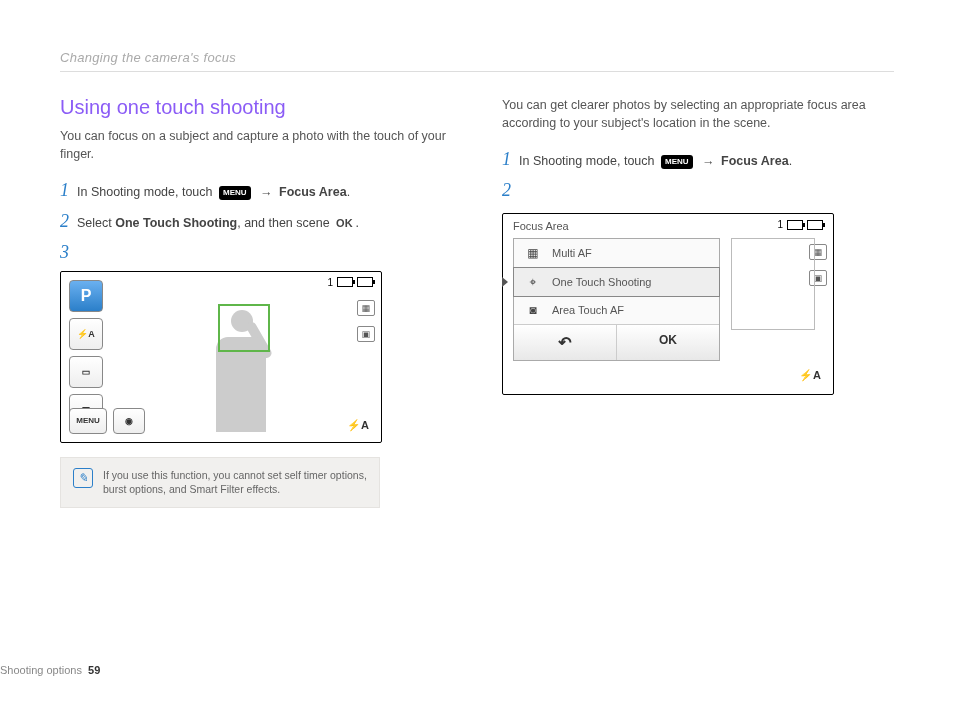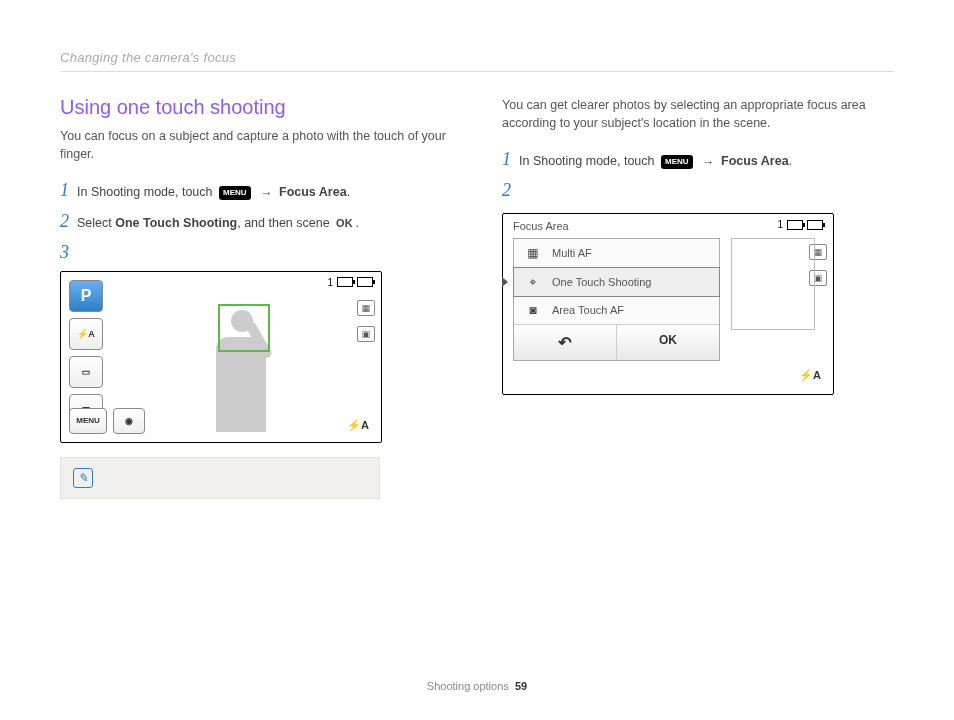--- a/index.html
+++ b/index.html
@@ -46,21 +46,21 @@
   .fa-panel{position:absolute;left:10px;top:24px;width:205px;border:1px solid #aaa;background:#fafafa}
   .fa-row{display:flex;align-items:center;padding:7px 10px;font-size:11px;color:#555;gap:10px;border-bottom:1px solid #ddd}
   .fa-row.sel{background:#eee;border:1px solid #888;margin:-1px;position:relative}
   .fa-icon{width:18px;height:14px;display:flex;align-items:center;justify-content:center;font-size:12px;color:#444}
   .fa-bottom{display:flex;border-top:1px solid #ccc}
   .fa-bbtn{flex:1;text-align:center;padding:8px 0;font-size:12px;font-weight:bold;background:linear-gradient(#fff,#e8e8e8)}
   .fa-bbtn:first-child{border-right:1px solid #ccc;font-size:16px}
   .sel-marker{position:absolute;left:-12px;top:50%;transform:translateY(-50%);width:0;height:0;border-top:5px solid transparent;border-bottom:5px solid transparent;border-left:6px solid #555}
   .blank-box{position:absolute;top:24px;right:18px;width:82px;height:90px;border:1px solid #bbb}
 
-  .footer{position:absolute;bottom:28px;left:0;right:0;text-align:center;font-size:11px;color:#888}
+  .footer{position:absolute;bottom:44px;left:0;right:0;font-size:11px;color:#888}
   .footer .pn{color:#333;font-weight:bold}
 </style>
 </head>
 <body>
 
 <div class="page">
   <div class="section-header">Changing the camera's focus</div>
   <div class="columns">
 
     <div class="col">
@@ -108,20 +108,21 @@
           <div class="sil-head"></div>
             <div class="sil-arm"></div>
             <div class="sil-body"></div>
           <div class="focus-box"></div>
         </div>
         <div class="flash-br">⚡A</div>
       </div>
 
       <div class="note-box">
         <div class="note-icon">✎</div>
+        <div class="note-text">If you use this function, you cannot set self timer options, burst options, and Smart Filter effects.</div>
       </div>
     </div>
 
     <div class="col">
       <div class="intro">You can get clearer photos by selecting an appropriate focus area according to your subject's location in the scene.</div>
       <ol>
         <li>
           <span class="step-num">1</span>
           <span class="step-text">
             <span>In Shooting mode, touch </span><span class="menu-pill">MENU</span><span class="arrow"> → </span><span class="bold">Focus Area</span>.

